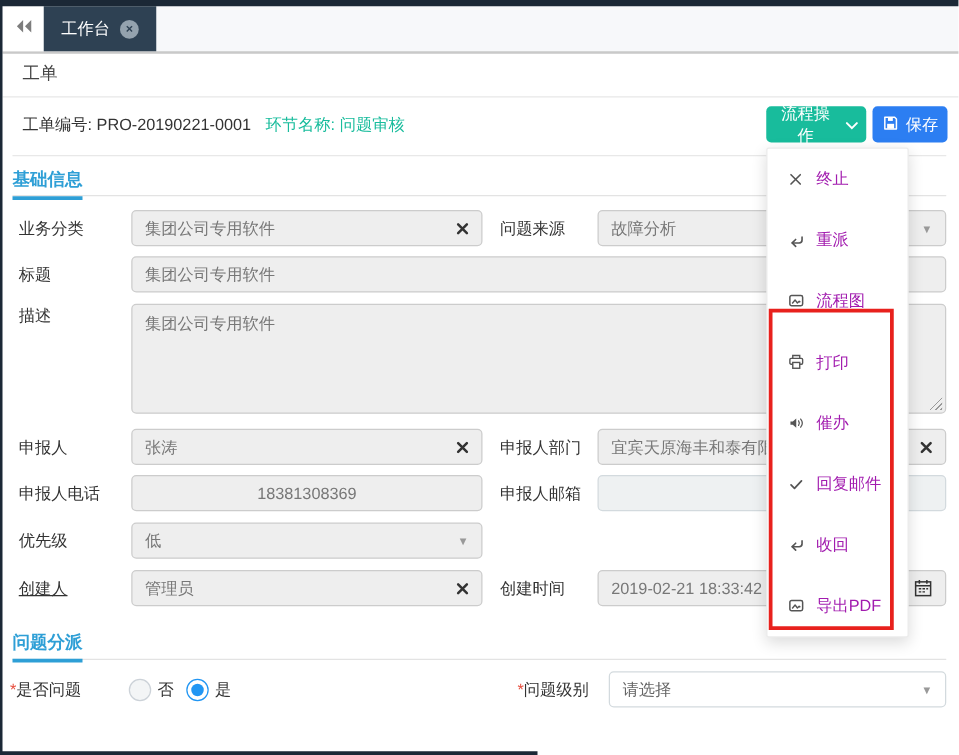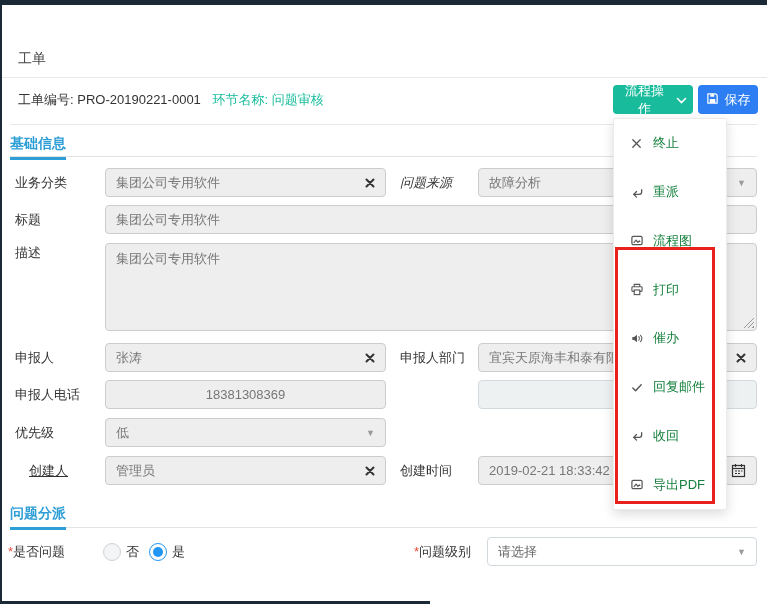--- a/index.html
+++ b/index.html
@@ -47,33 +47,47 @@
   
   .radio-group{position:absolute;display:flex;align-items:center;gap:10px;font-size:13px;color:#333;z-index:1;}
   .radio{display:flex;align-items:center;gap:5px;cursor:pointer;}
   .rb{width:18px;height:18px;border-radius:50%;border:1px solid #ccd2d8;background:#f3f5f6;box-sizing:border-box;}
   .rb.on{position:relative;border:1px solid #2196f3;background:#fff;}
   .rb.on::after{content:"";position:absolute;left:3px;top:3px;right:3px;bottom:3px;background:#2196f3;border-radius:50%;}
   
   .menu{position:absolute;left:613px;top:118px;width:112px;height:390px;background:#fff;
         border:1px solid #ebebeb;border-radius:2px;box-shadow:0 4px 12px rgba(0,0,0,.14);
         display:flex;flex-direction:column;z-index:5;}
-  .menu-item{flex:1;display:flex;align-items:center;gap:9px;padding-left:15px;font-size:13px;color:#15803d;cursor:pointer;}
+  .menu-item{flex:1;display:flex;align-items:center;gap:9px;padding-left:15px;font-size:13px;color:#a21caf;cursor:pointer;}
   .menu-item .micon{display:flex;width:15px;justify-content:center;}
   .red-box{position:absolute;left:615px;top:247px;width:94px;height:251px;border:3px solid #e8211d;
            z-index:6;pointer-events:none;}
 </style>
 </head>
 <body>
 
 <div class="screen">
   <div class="edge-top"></div>
   <div class="edge-left"></div>
   <div class="edge-bottom"></div>
 
+  <div class="tabbar">
+    <div class="collapse-btn">
+      <span>
+        <svg width="14" height="12" viewBox="0 0 14 12">
+            <path d="M6.5 1v10L1.5 6z" fill="#7d7d7d"></path>
+            <path d="M13 1v10L8 6z" fill="#7d7d7d"></path>
+          </svg>
+      </span>
+    </div>
+    <div class="tab">
+      <span>工作台</span>
+      <span class="tab-close">×</span>
+    </div>
+  </div>
 
   <div class="panel-title">工单</div>
   <div class="hr" style="left:2px;top:77px;width:765px;"></div>
 
   <div class="order-line">
     <span>工单编号:</span>
     <span>PRO-20190221-0001</span>
     <span class="green" style="margin-left:8px;">环节名称:</span>
     <span class="green">问题审核</span>
   </div>
@@ -103,21 +117,21 @@
 
   <div class="lbl" style="left:15px;top:168px;">业务分类</div>
   <div class="fld" style="left:105px;top:168px;width:281px;">
     <span class="val">集团公司专用软件</span>
     <span class="iconbtn">
         <svg width="10" height="10" viewBox="0 0 10 10">
           <path d="M1.5 1.5l7 7M8.5 1.5l-7 7" stroke="#333" stroke-width="2" stroke-linecap="round"></path>
         </svg>
       </span>
   </div>
-  <div class="lbl" style="left:400px;top:168px;font-style:italic;">问题来源</div>
+  <div class="lbl" style="left:400px;top:168px;">问题来源</div>
   <div class="fld" style="left:478px;top:168px;width:279px;">
     <span class="val">故障分析</span>
     <span class="caret">▼</span>
   </div>
 
   <div class="lbl" style="left:15px;top:205px;">标题</div>
   <div class="fld" style="left:105px;top:205px;width:652px;">
     <span class="val">集团公司专用软件</span>
   </div>
 
@@ -143,31 +157,32 @@
         <svg width="10" height="10" viewBox="0 0 10 10">
           <path d="M1.5 1.5l7 7M8.5 1.5l-7 7" stroke="#333" stroke-width="2" stroke-linecap="round"></path>
         </svg>
       </span>
   </div>
 
   <div class="lbl" style="left:15px;top:380px;">申报人电话</div>
   <div class="fld" style="left:105px;top:380px;width:281px;text-align:center;">
     <span class="val">18381308369</span>
   </div>
+  <div class="lbl" style="left:400px;top:380px;">申报人邮箱</div>
   <div class="fld white" style="left:478px;top:380px;width:279px;background:#eef1f2;">
     <span class="val"></span>
   </div>
 
   <div class="lbl" style="left:15px;top:418px;">优先级</div>
   <div class="fld" style="left:105px;top:418px;width:281px;">
     <span class="val">低</span>
     <span class="caret">▼</span>
   </div>
 
-  <div class="lbl" style="left:29px;top:456px;text-decoration:underline;">创建人</div>
+  <div class="lbl" style="left:15px;top:456px;text-decoration:underline;">创建人</div>
   <div class="fld" style="left:105px;top:456px;width:281px;">
     <span class="val">管理员</span>
     <span class="iconbtn">
         <svg width="10" height="10" viewBox="0 0 10 10">
           <path d="M1.5 1.5l7 7M8.5 1.5l-7 7" stroke="#333" stroke-width="2" stroke-linecap="round"></path>
         </svg>
       </span>
   </div>
   <div class="lbl" style="left:400px;top:456px;">创建时间</div>
   <div class="fld" style="left:478px;top:456px;width:279px;">

